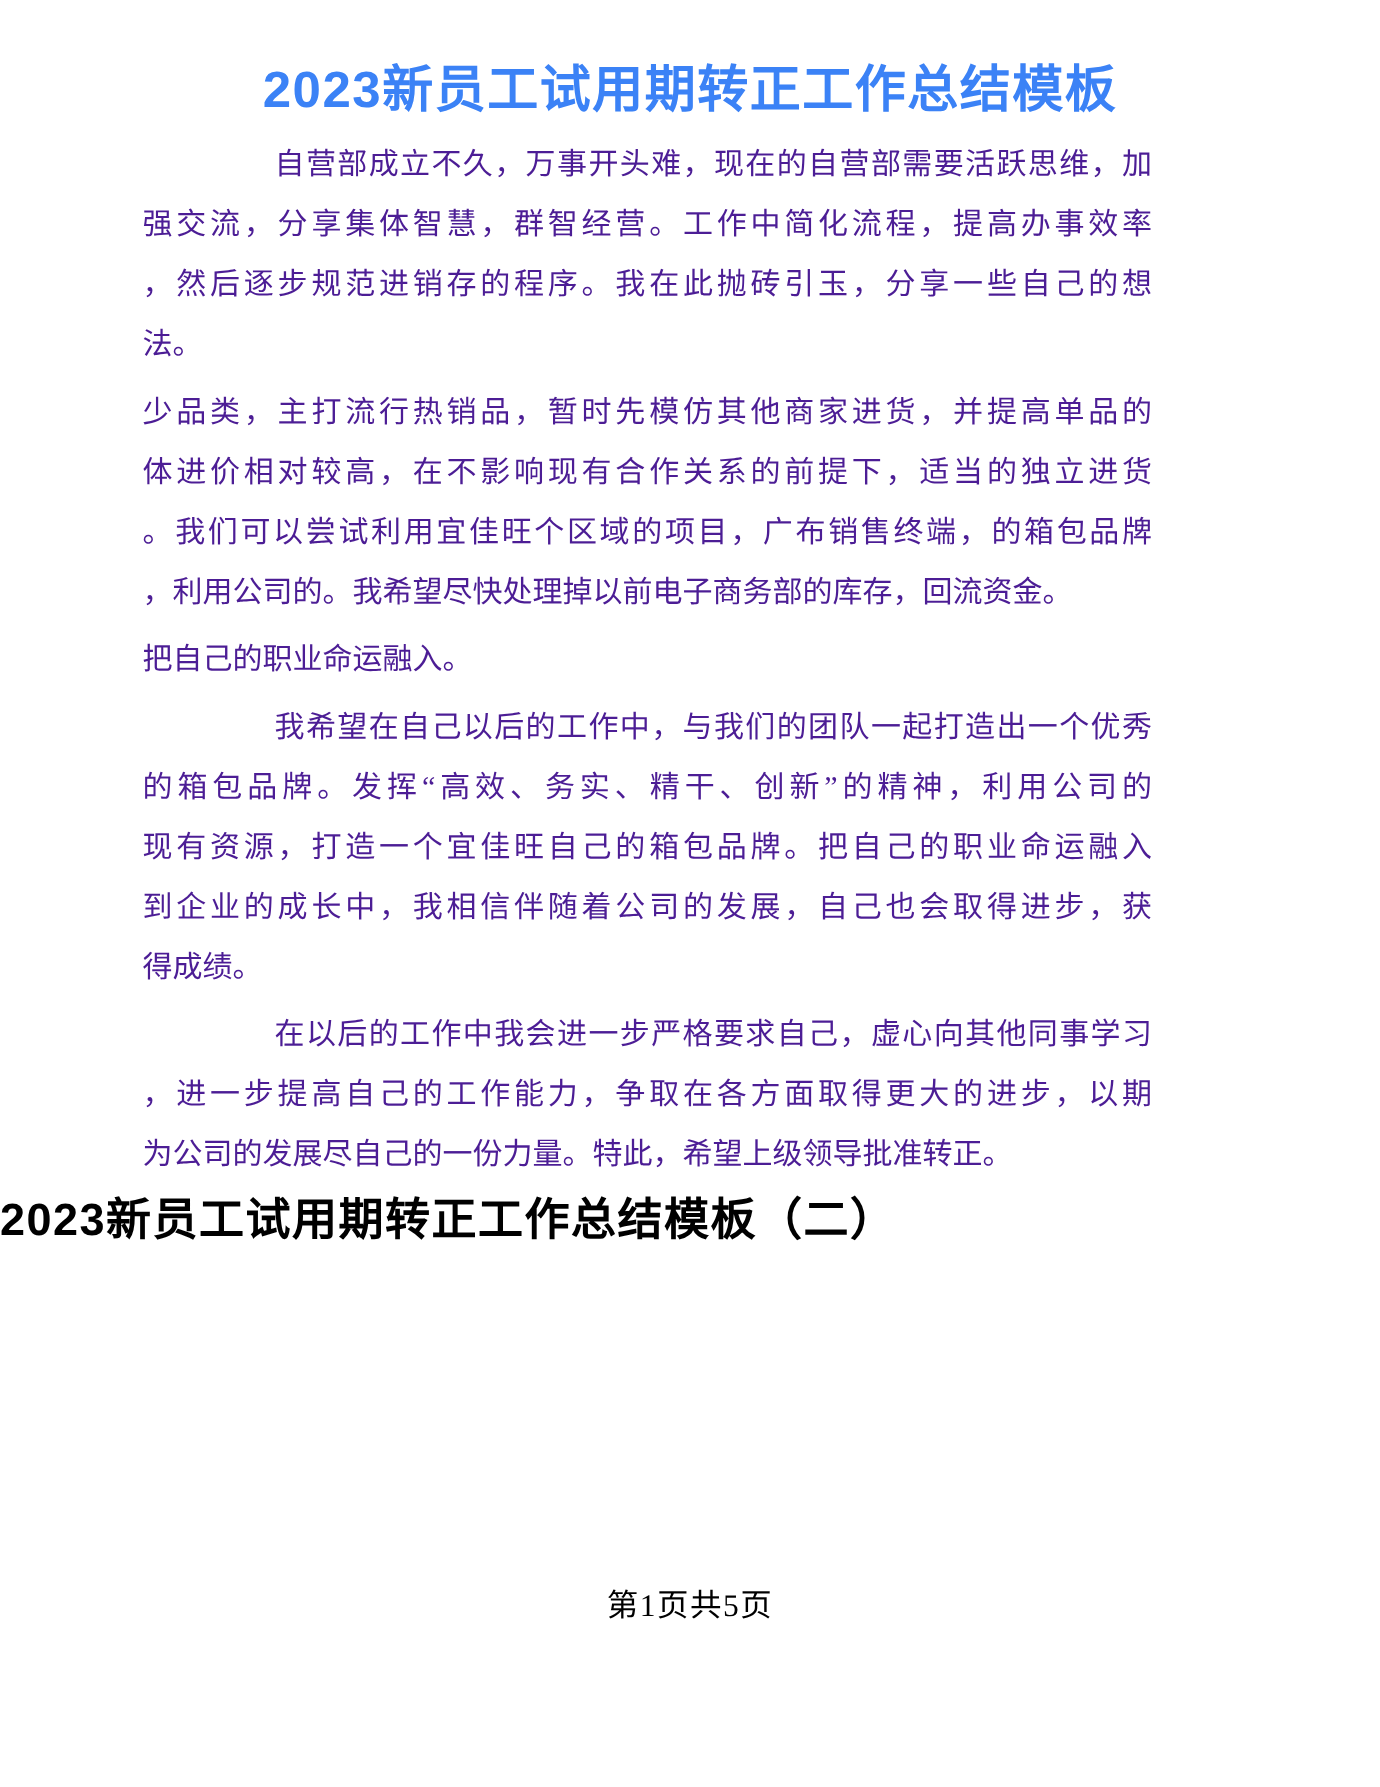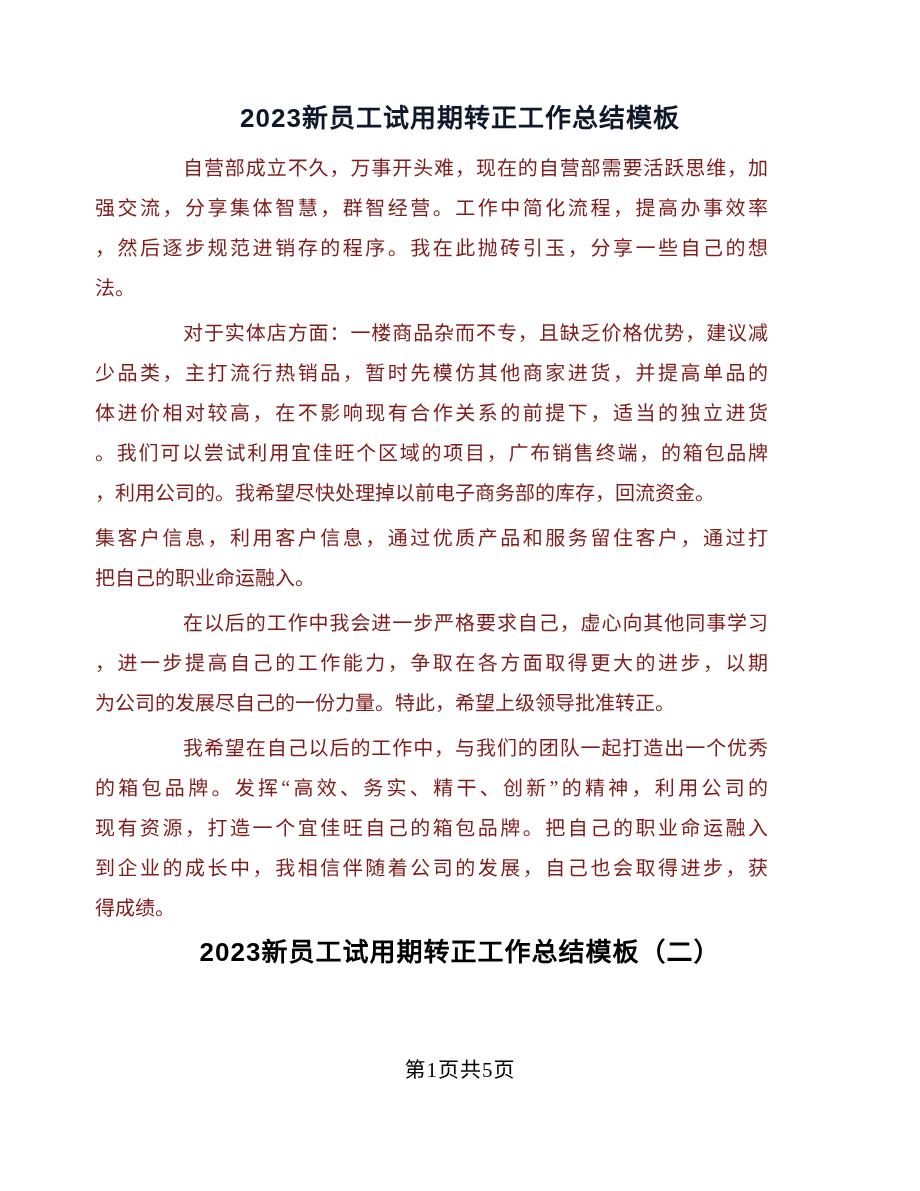--- a/index.html
+++ b/index.html
@@ -11,54 +11,54 @@
     color: #000000;
   }
   .page {
     position: relative;
     width: 920px;
     height: 1191px;
     background: #ffffff;
     overflow: hidden;
   }
   .doc-title {
-    margin-top: 100px;
+    margin-top: 42px;
     width: 100%;
     text-align: center;
     font-family: "Liberation Sans", "DejaVu Sans", sans-serif;
     font-weight: 700;
-    font-size: 26px;
+    font-size: 34px;
     line-height: 36px;
     letter-spacing: 1px;
-    color: #0f172a;
+    color: #3b82f6;
   }
   .body-col {
     margin: 12px 0 0 95px;
     width: 673px;
     font-family: "Liberation Serif", "DejaVu Serif", serif;
     font-size: 20px;
-    color: #7f1d1d;
+    color: #4c1d95;
   }
   .para { margin: 0 0 5px 0; }
   .line {
     display: block;
     line-height: 40px;
     text-align: justify;
     text-align-last: justify;
     text-justify: inter-character;
   }
   .line.first { padding-left: 88px; }
   .line.last { text-align-last: left; }
   .section-title {
     margin-top: 2px;
     width: 100%;
-    text-align: center;
+    text-align: left;
     font-family: "Liberation Sans", "DejaVu Sans", sans-serif;
     font-weight: 700;
-    font-size: 26px;
+    font-size: 30px;
     line-height: 38px;
     letter-spacing: 1px;
     color: #000000;
   }
   .page-footer {
     position: absolute;
     left: 0;
     top: 1056px;
     width: 100%;
     text-align: center;
@@ -77,41 +77,39 @@
   <h1 class="doc-title">2023新员工试用期转正工作总结模板</h1>
 
   <div class="body-col">
       <p class="para">
         <span class="line first">自营部成立不久，万事开头难，现在的自营部需要活跃思维，加</span>
         <span class="line">强交流，分享集体智慧，群智经营。工作中简化流程，提高办事效率</span>
         <span class="line">，然后逐步规范进销存的程序。我在此抛砖引玉，分享一些自己的想</span>
         <span class="line last">法。</span>
       </p>
       <p class="para">
-        <span class="line first">对于实体店方面：一楼商品杂而不专，且缺乏价格优势，建议减</span>
         <span class="line">少品类，主打流行热销品，暂时先模仿其他商家进货，并提高单品的</span>
         <span class="line">体进价相对较高，在不影响现有合作关系的前提下，适当的独立进货</span>
         <span class="line">。我们可以尝试利用宜佳旺个区域的项目，广布销售终端，的箱包品牌</span>
         <span class="line last">，利用公司的。我希望尽快处理掉以前电子商务部的库存，回流资金。</span>
       </p>
       <p class="para">
-        <span class="line">集客户信息，利用客户信息，通过优质产品和服务留住客户，通过打</span>
         <span class="line last">把自己的职业命运融入。</span>
-      </p>
-      <p class="para">
-        <span class="line first">在以后的工作中我会进一步严格要求自己，虚心向其他同事学习</span>
-        <span class="line">，进一步提高自己的工作能力，争取在各方面取得更大的进步，以期</span>
-        <span class="line last">为公司的发展尽自己的一份力量。特此，希望上级领导批准转正。</span>
       </p>
       <p class="para">
         <span class="line first">我希望在自己以后的工作中，与我们的团队一起打造出一个优秀</span>
         <span class="line">的箱包品牌。发挥“高效、务实、精干、创新”的精神，利用公司的</span>
         <span class="line">现有资源，打造一个宜佳旺自己的箱包品牌。把自己的职业命运融入</span>
         <span class="line">到企业的成长中，我相信伴随着公司的发展，自己也会取得进步，获</span>
         <span class="line last">得成绩。</span>
+      </p>
+      <p class="para">
+        <span class="line first">在以后的工作中我会进一步严格要求自己，虚心向其他同事学习</span>
+        <span class="line">，进一步提高自己的工作能力，争取在各方面取得更大的进步，以期</span>
+        <span class="line last">为公司的发展尽自己的一份力量。特此，希望上级领导批准转正。</span>
       </p>
     </div>
 
   <h2 class="section-title">2023新员工试用期转正工作总结模板（二）</h2>
 
   <div class="page-footer">
     <span>第1页共5页</span>
   </div>
 
 </div>

